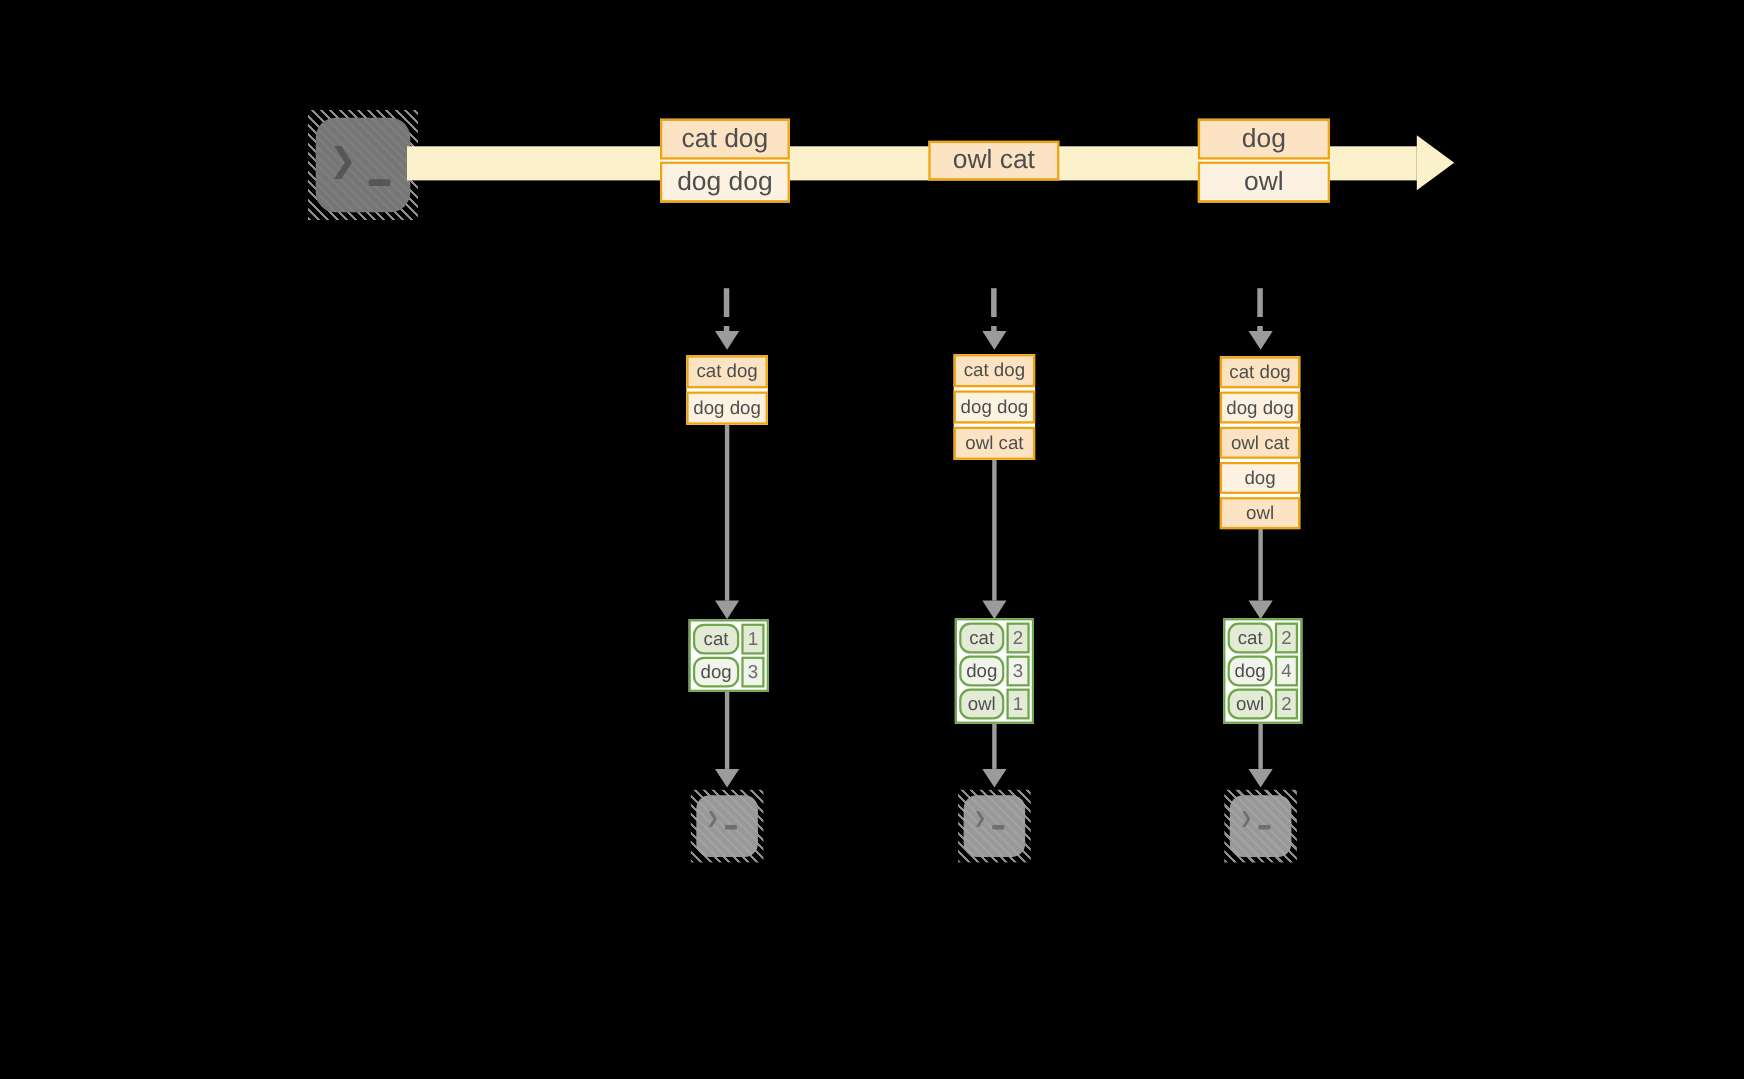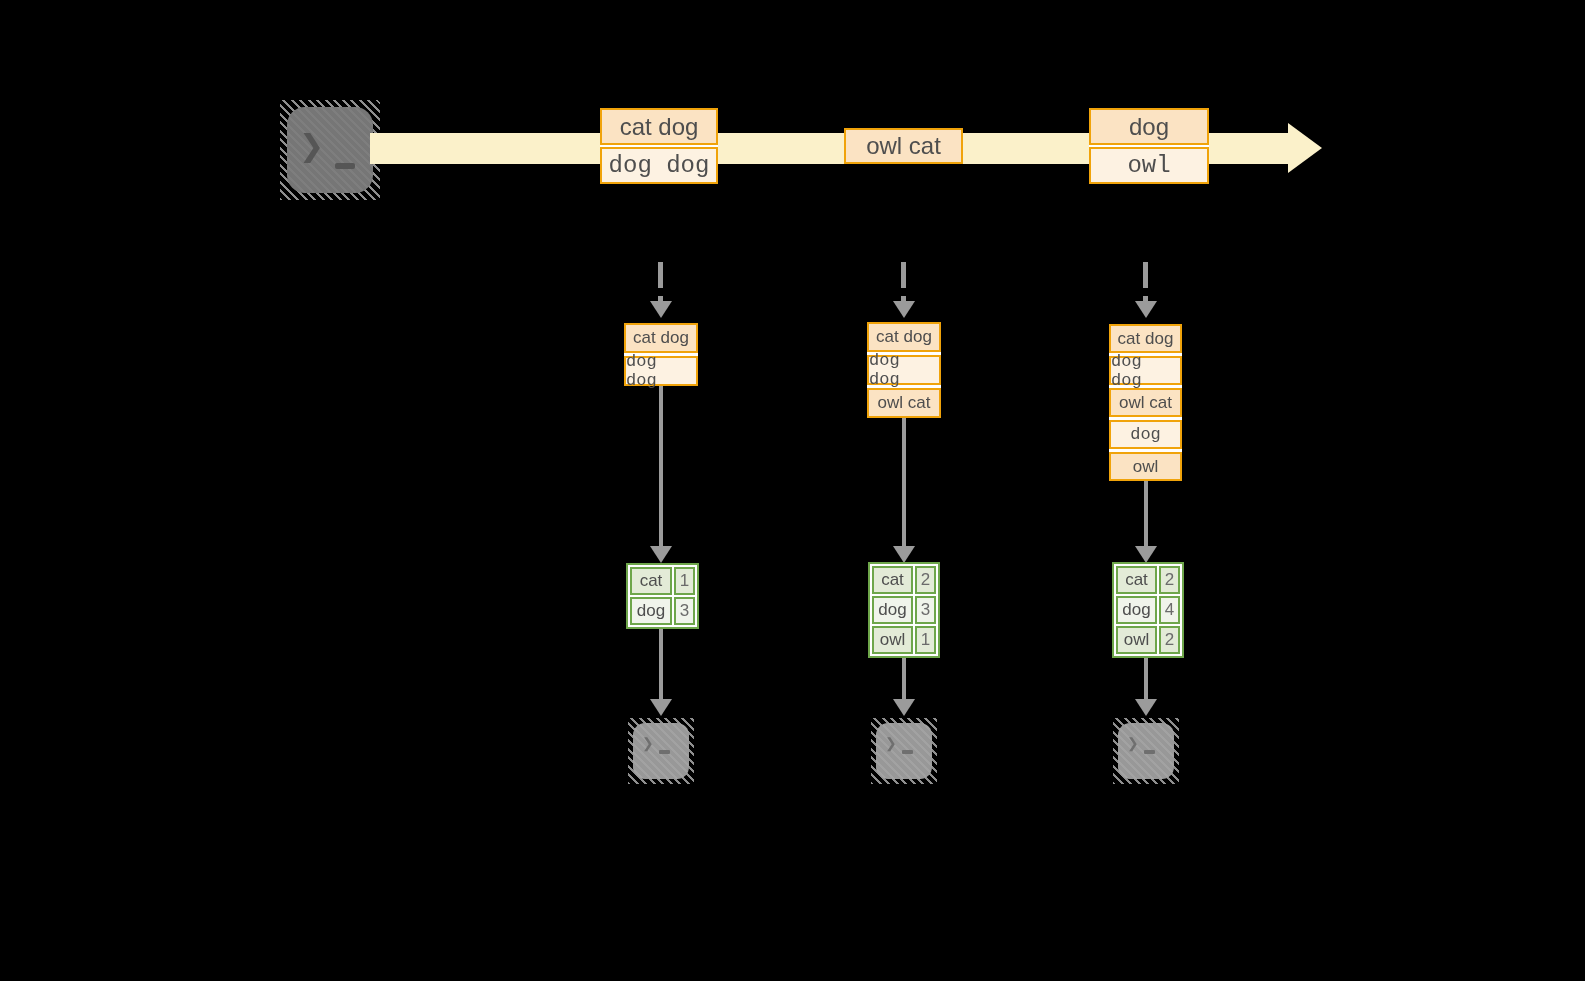--- a/index.html
+++ b/index.html
@@ -22,21 +22,21 @@
   .stream-band{position:absolute;left:370px;top:133px;width:918px;height:31px;background:#FBF1CA;}
   .stream-head{position:absolute;left:1288px;top:123px;width:0;height:0;
                border-top:25px solid transparent;border-bottom:25px solid transparent;
                border-left:34px solid #FBF1CA;}
 
   
   .ebox{position:absolute;display:flex;flex-direction:column;gap:2px;background:#fff;z-index:4;}
   .erow{border:2px solid #F0A30A;display:flex;align-items:center;justify-content:center;
         font-size:24px;height:37px;}
   .d{background:#FBE3C3;}
-  .l{background:#FDF2E2;font-family:Liberation Mono, monospace;}
+  .l{background:#FDF2E2;}
 
   
   .dashline{position:absolute;width:5px;
             background:repeating-linear-gradient(to bottom,#9B9B9B 0 26px,rgba(0,0,0,0) 26px 34px);}
   .tri-down{position:absolute;width:0;height:0;border-left:11px solid transparent;
             border-right:11px solid transparent;border-top:17px solid #9B9B9B;}
   .solidline{position:absolute;width:4px;background:#9B9B9B;z-index:2;}
 
   
   .stack{position:absolute;display:flex;flex-direction:column;gap:3px;background:#fff;z-index:3;}
@@ -48,21 +48,21 @@
   .query{position:absolute;left:695px;top:462px;width:428px;height:45px;background:#fff;z-index:1;
          display:flex;align-items:center;justify-content:center;
          font-size:33px;font-weight:300;color:#1C1C1C;letter-spacing:0.5px;}
 
   
   .gtable{position:absolute;display:flex;flex-direction:column;gap:2px;background:#fff;
           border:2px solid #6EA64A;padding:2px;z-index:3;}
   .grow{display:flex;gap:2px;height:28px;}
   .gcell{border:2px solid #6EA64A;display:flex;align-items:center;justify-content:center;
          font-size:17px;}
-  .gword{flex:1;}
+  .gword{flex:1;border-radius:10px;}
   .gnum{width:21px;color:#6b6b6b;}
   .gd{background:#E3EBD7;}
   .gl{background:#F0F4EB;}
 </style>
 </head>
 <body>
 
 <div class="canvas">
 
   <div class="hatch" style="left:280px;top:100px;width:100px;height:100px;">

